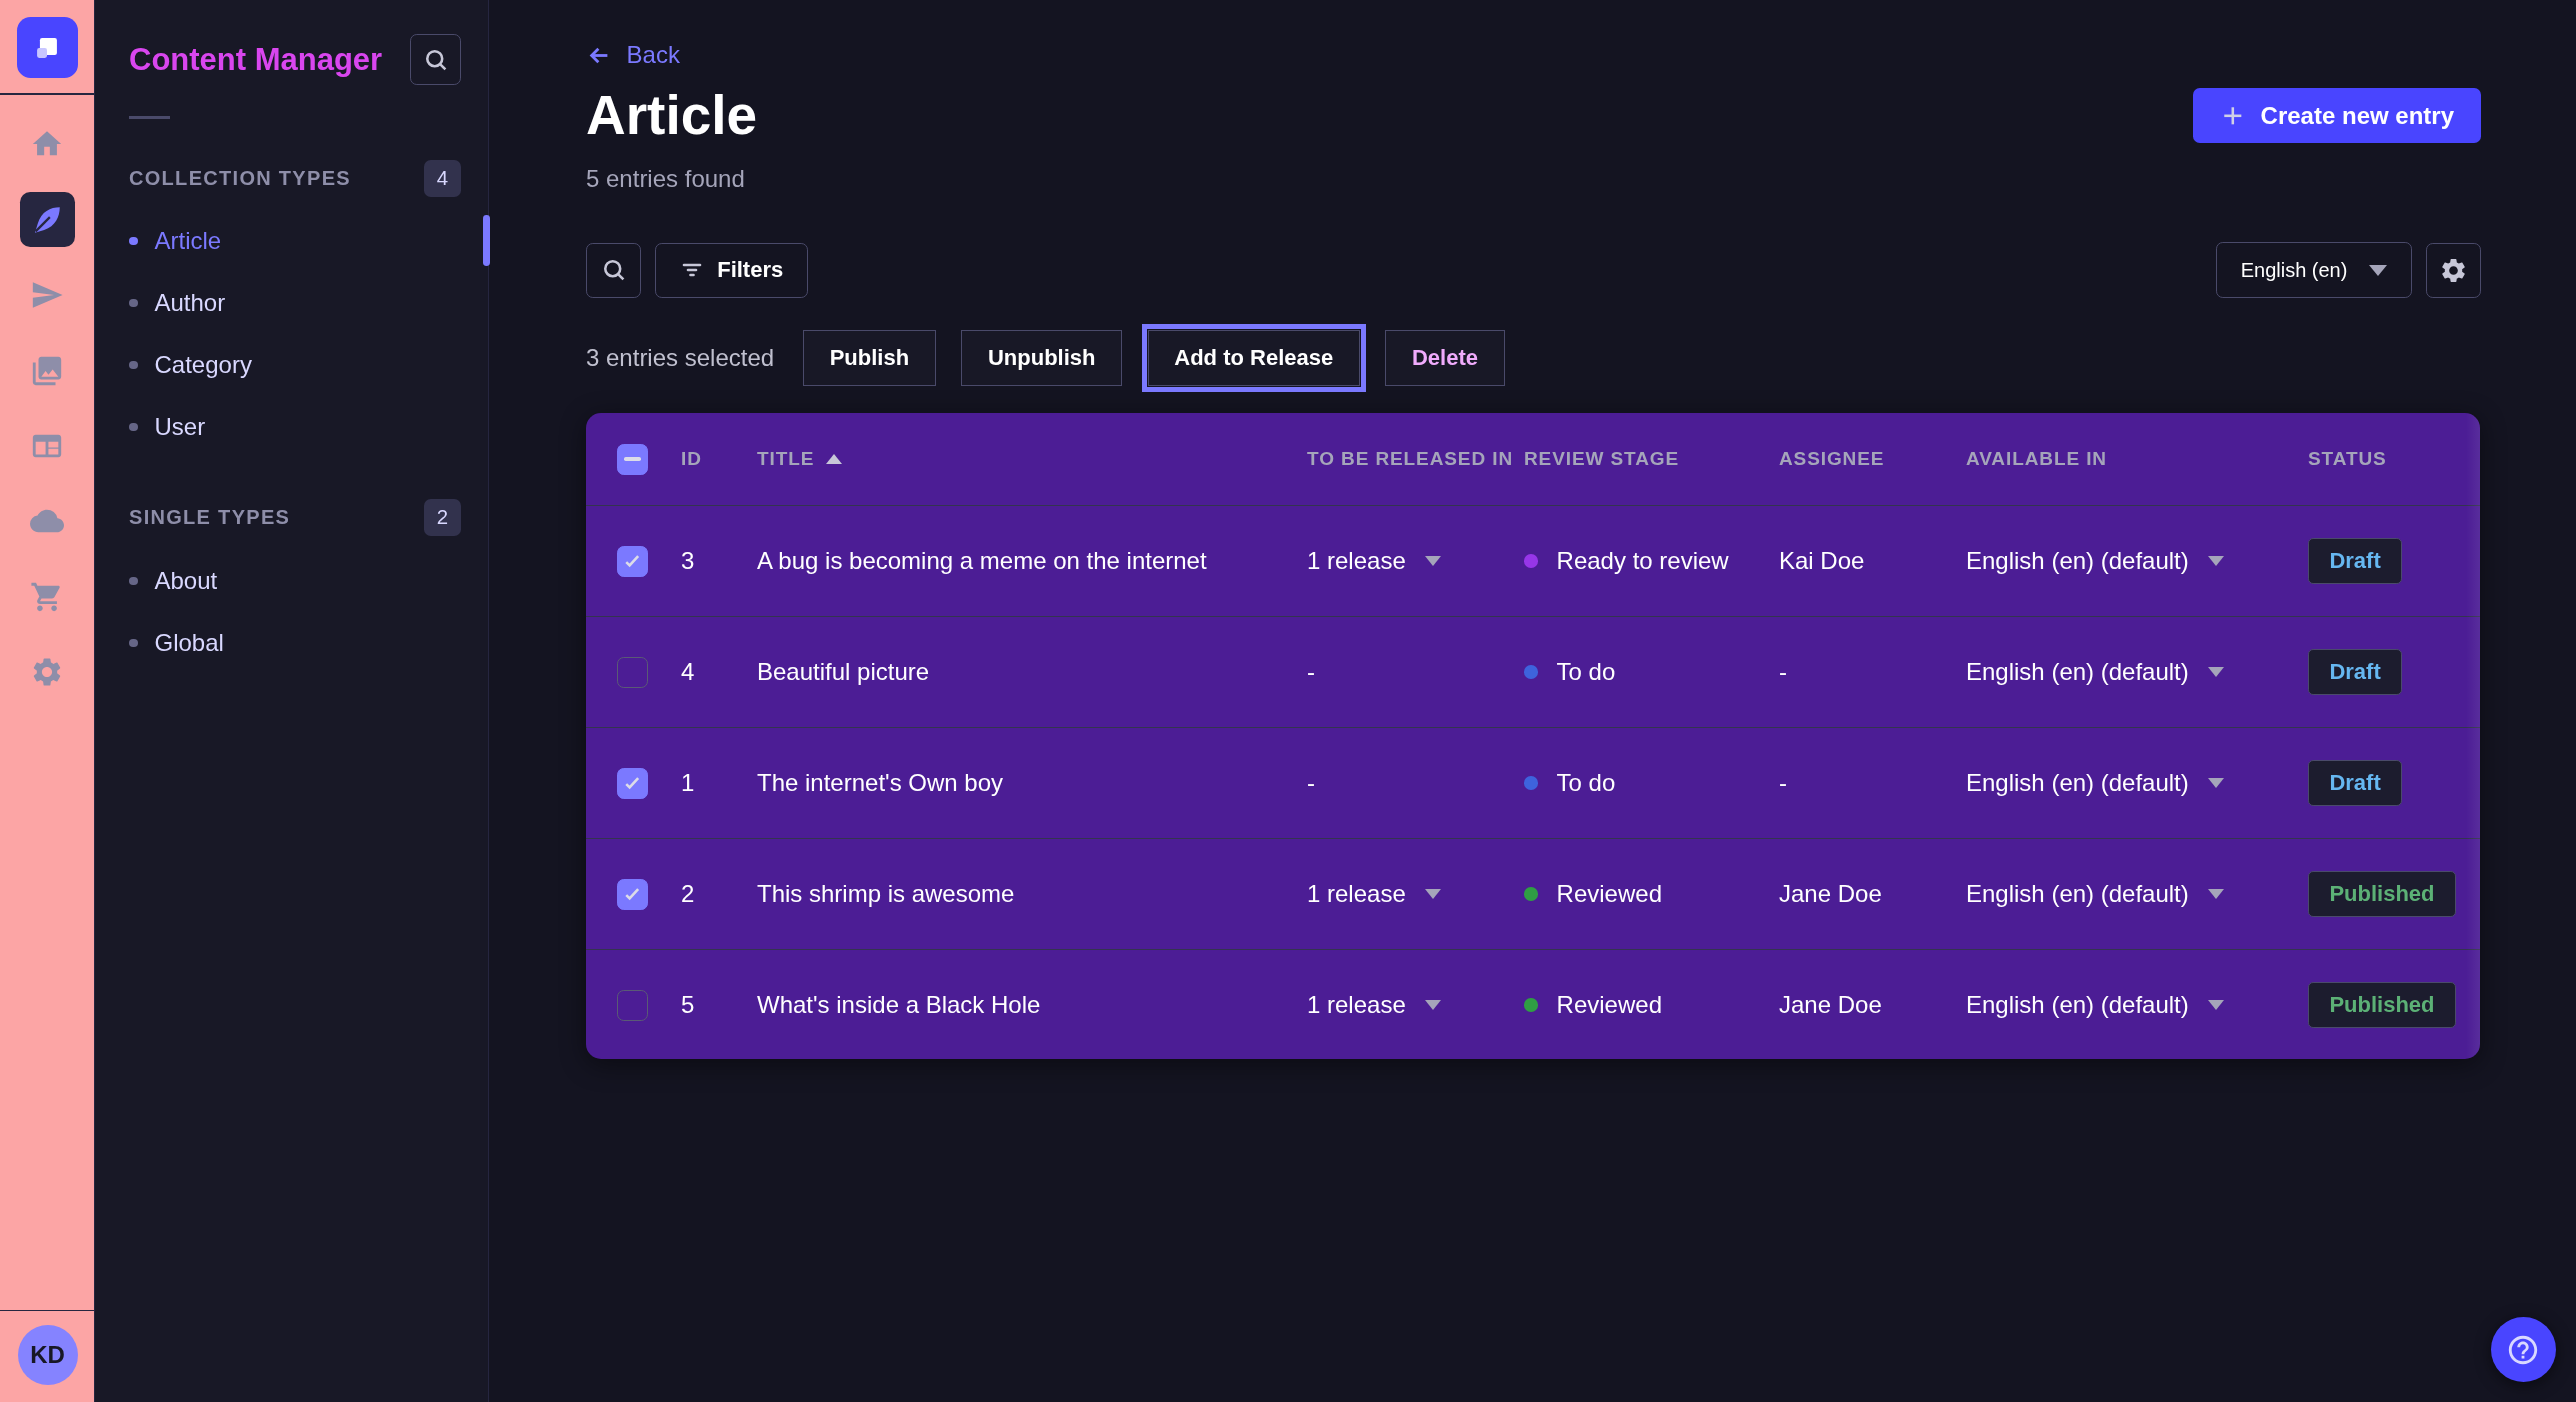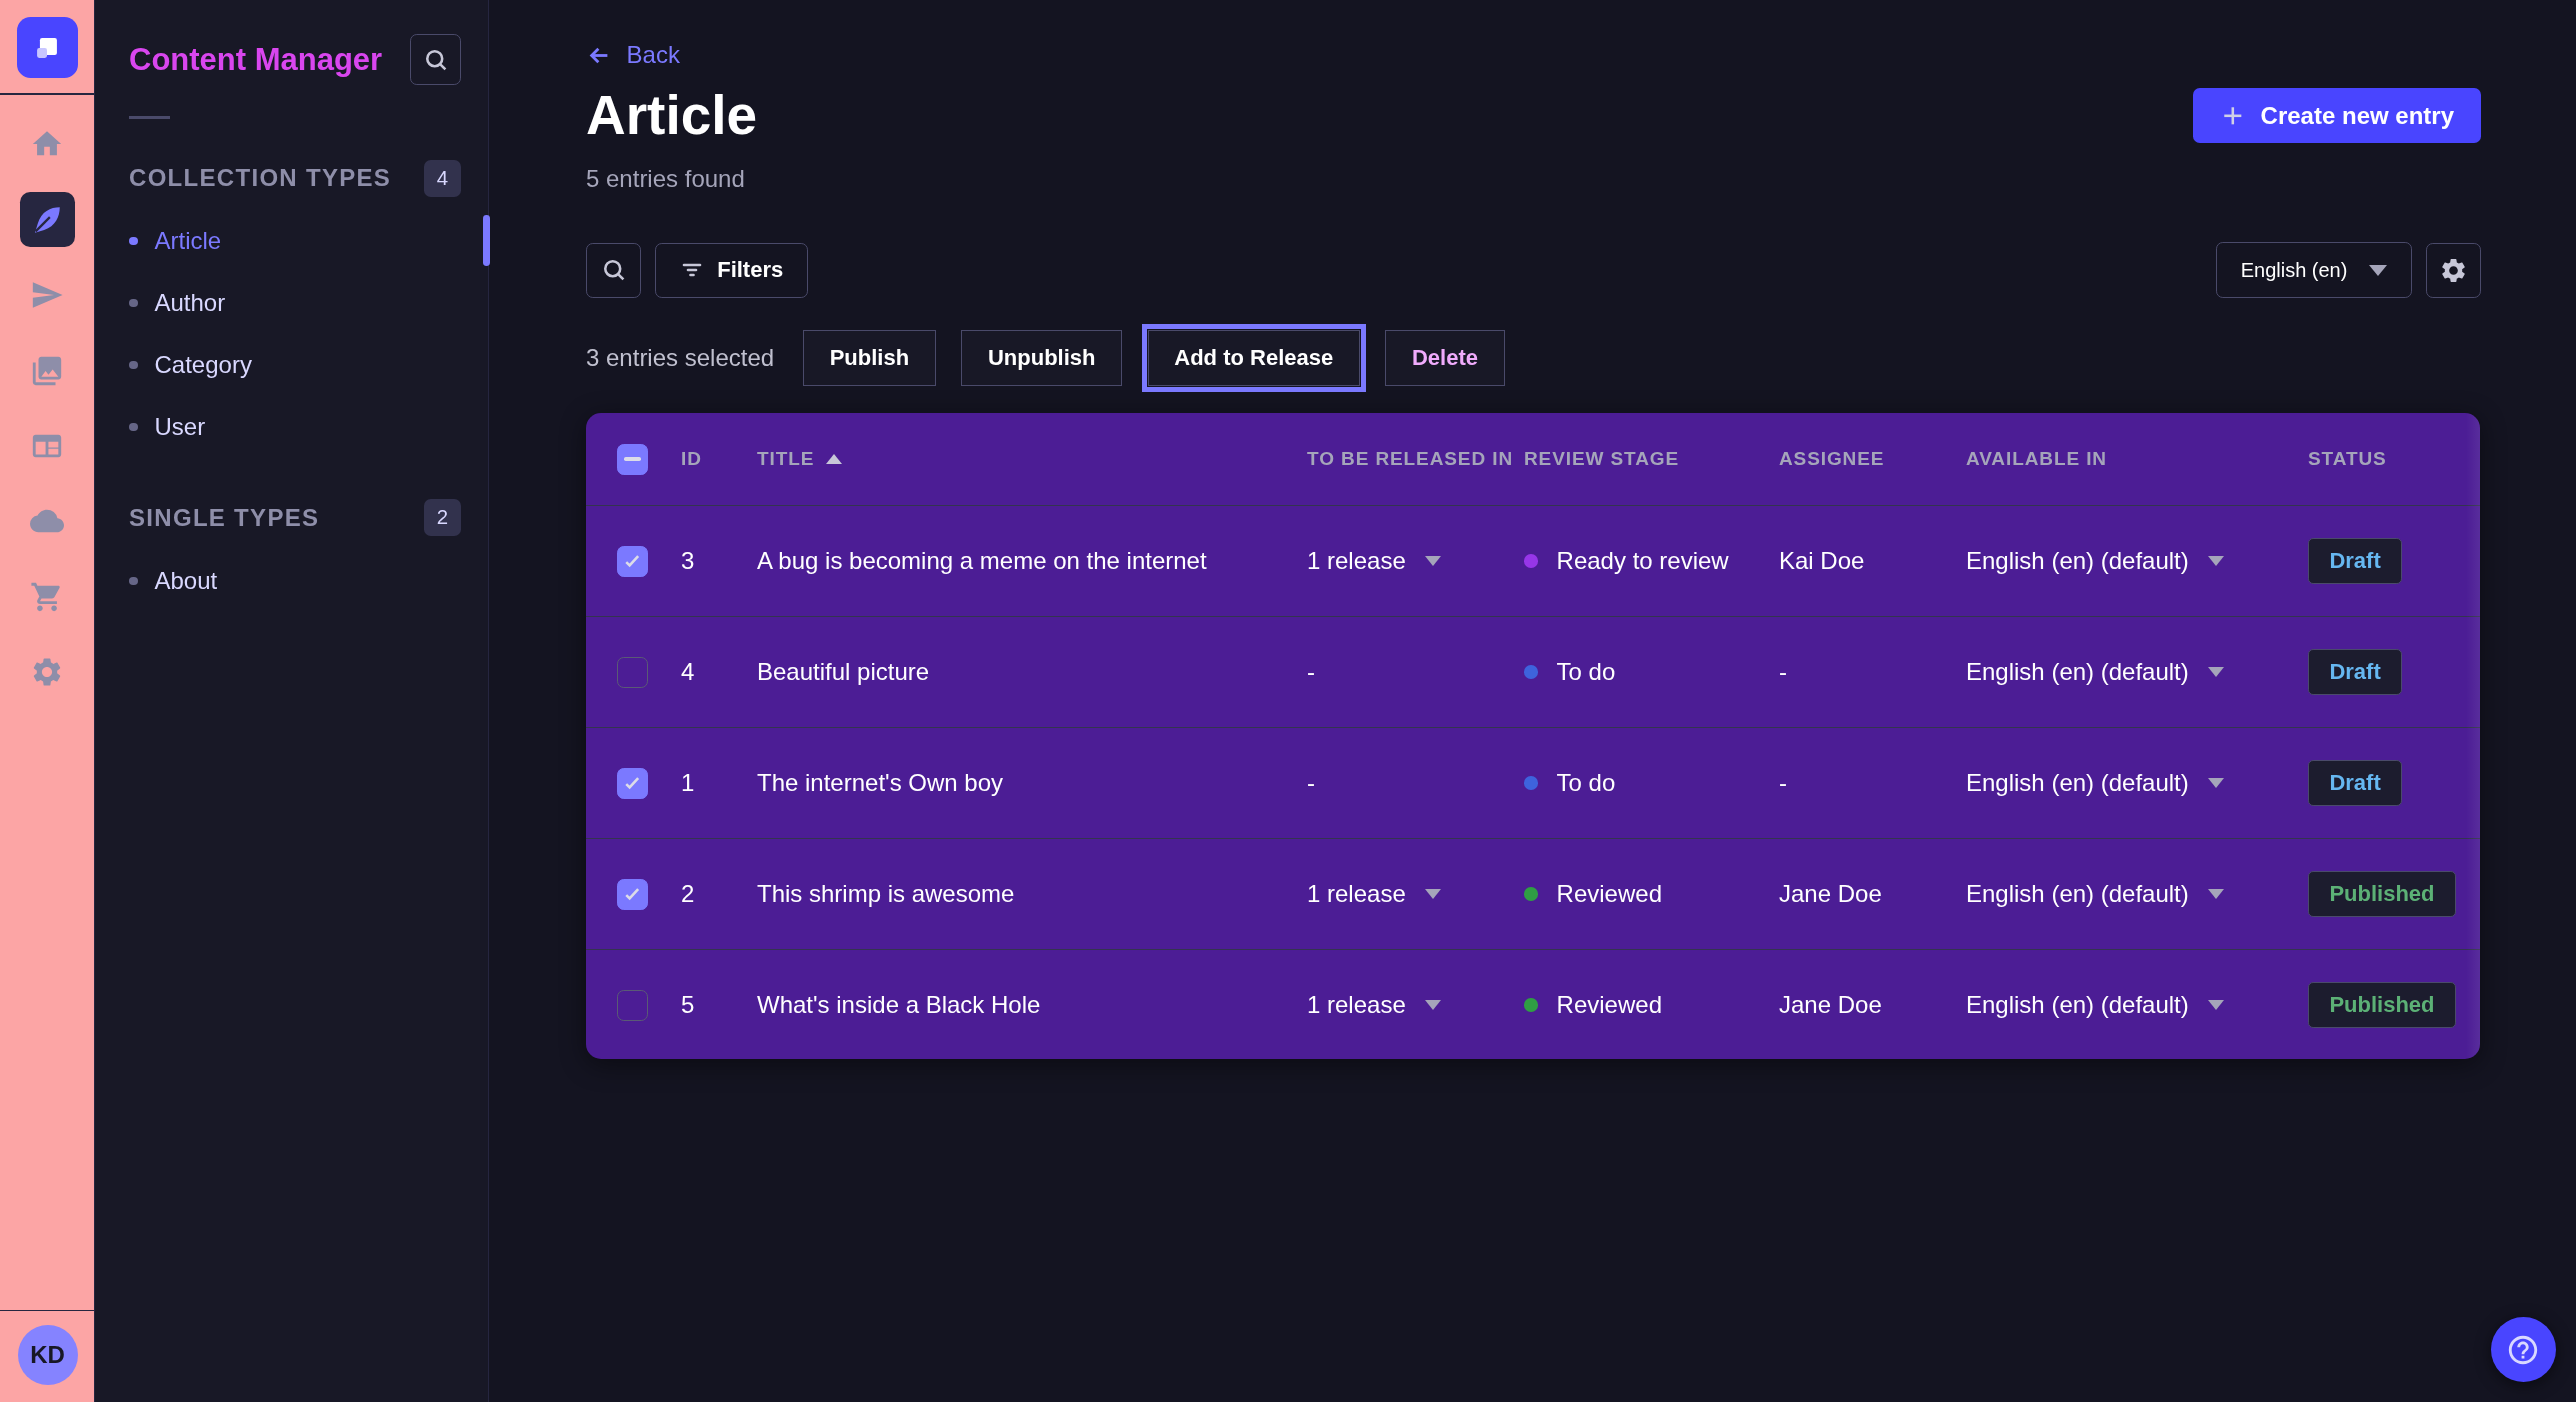--- a/index.html
+++ b/index.html
@@ -60,21 +60,21 @@
     display:flex; align-items:center; justify-content:center;
     cursor:pointer;
   }
   .icon-btn-sq svg { width:25.6px; height:25.6px; stroke:#c7c7d8; fill:none; stroke-width:2.4; }
   .subnav-rule { width:41px; height:2.6px; background:#4a4a6a; margin:31px 0 0 34px; }
   .subnav-section { margin-top:41px; }
   .section-head {
     display:flex; align-items:center; justify-content:space-between;
     padding:0 27px 0 34px;
   }
-  .section-label { font-size:24px; font-weight:bold; letter-spacing:1.3px; color:#8e8ea9; }
+  .section-label { font-size:20px; font-weight:bold; letter-spacing:1.3px; color:#8e8ea9; }
   .section-badge {
     min-width:37px; height:37px; border-radius:6.8px;
     background:#32324d; color:#d9d8ff; font-size:20.4px;
     display:flex; align-items:center; justify-content:center;
   }
   .subnav-items { margin-top:13.6px; }
   .subnav-item {
     position:relative;
     display:flex; align-items:center; gap:17px;
     padding:17px 34px; cursor:pointer;
@@ -287,20 +287,24 @@
 
   <div class="subnav-section">
     <div class="section-head">
       <span class="section-label">SINGLE TYPES</span>
       <span class="section-badge">2</span>
     </div>
     <div class="subnav-items">
       <div class="subnav-item">
         <span class="bullet"></span>
         <span>About</span>
+      </div>
+      <div class="subnav-item">
+        <span class="bullet"></span>
+        <span>Global</span>
       </div>
     </div>
   </div>
 </aside>
 
 <main class="main">
   <div class="back-row">
     <svg viewBox="0 0 24 24">
         <path d="M19 12H5"></path>
         <path d="M11 6l-6 6 6 6"></path>

